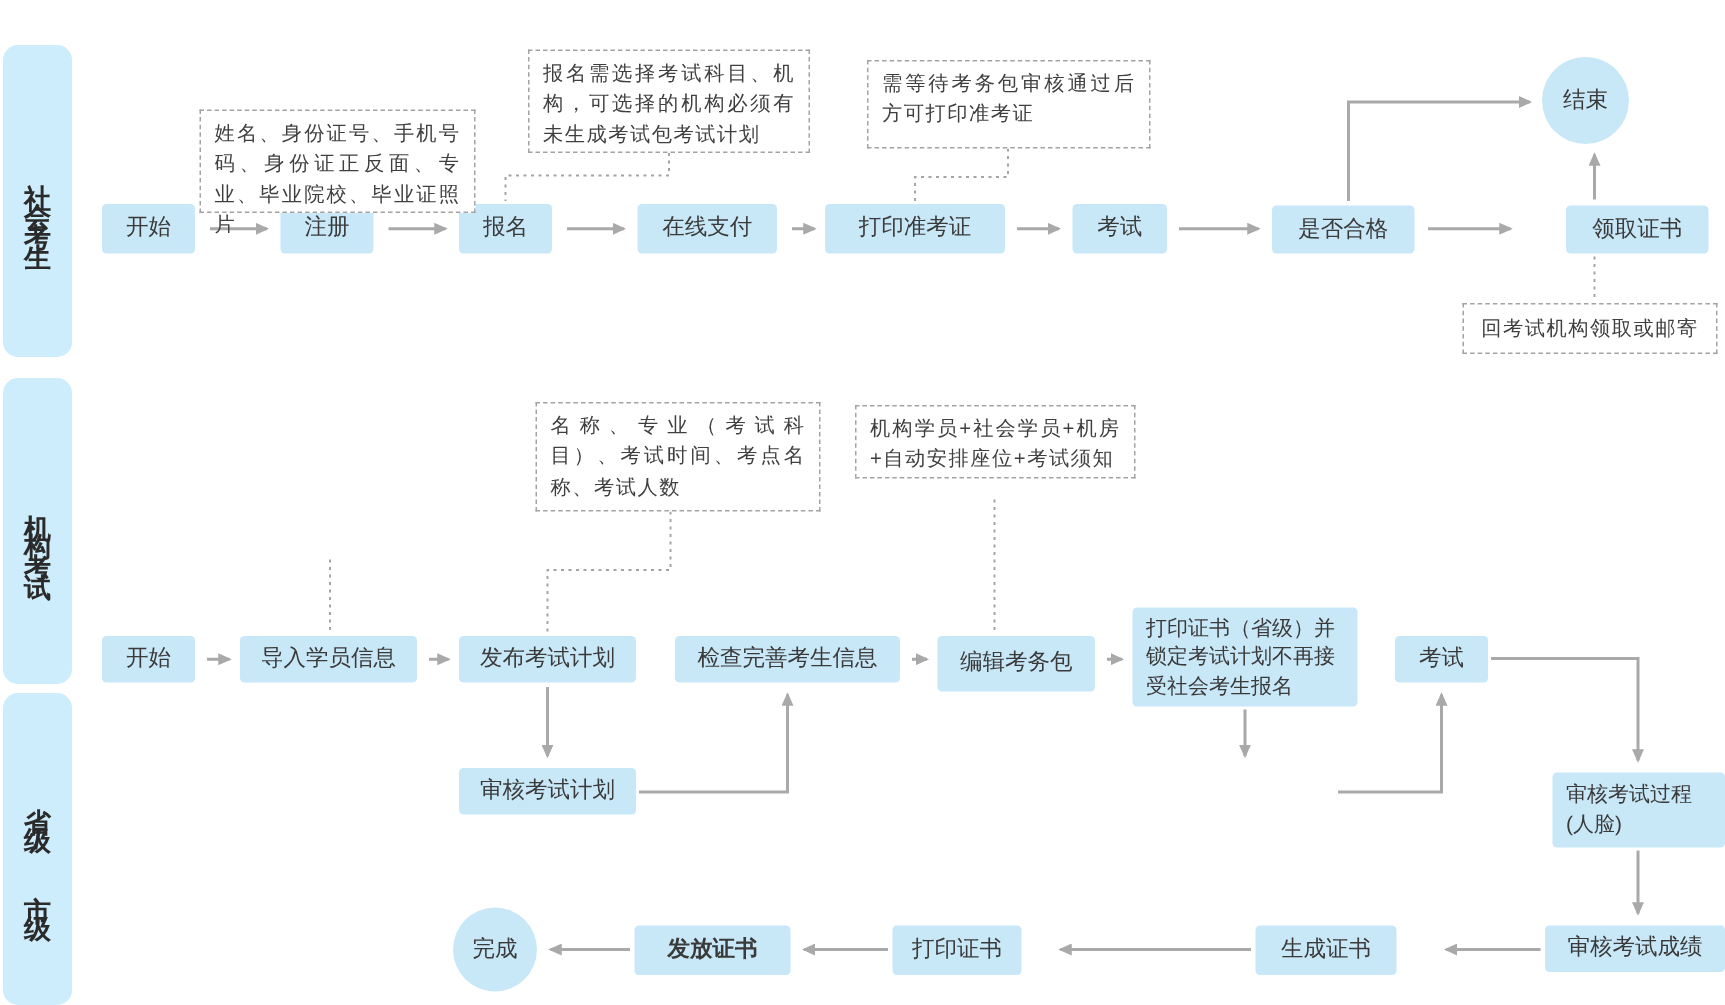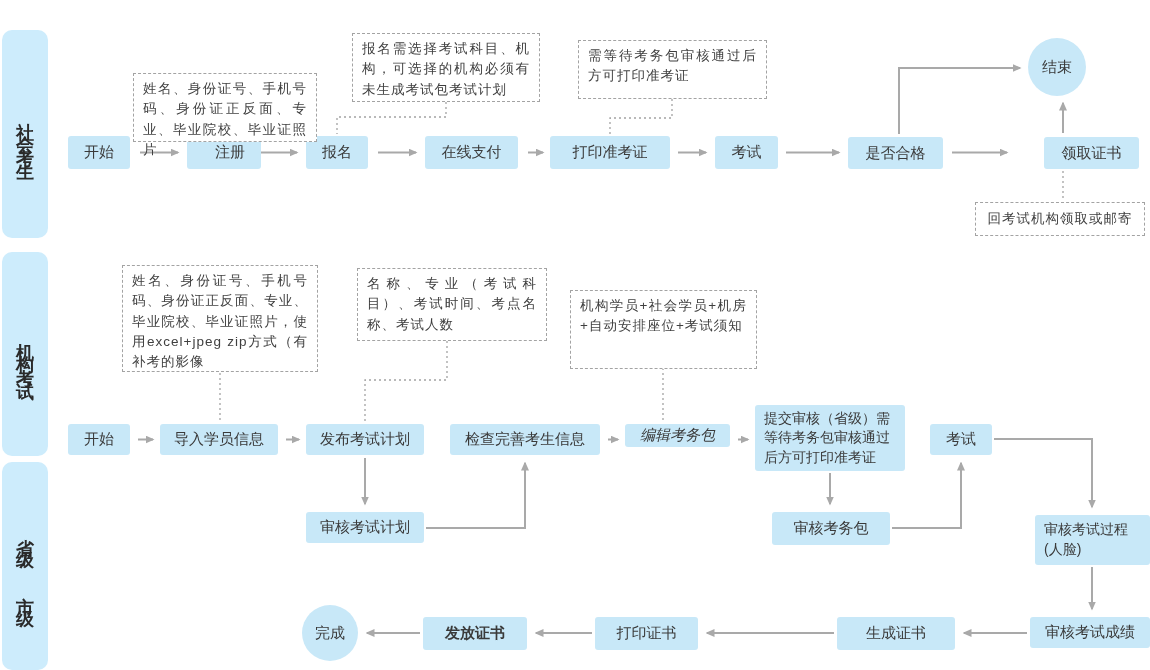--- a/index.html
+++ b/index.html
@@ -85,48 +85,46 @@
       <path d="M447 341 V380 H365 V421"></path>
       <path d="M663 333 V422"></path>
     </g>
   </svg>
 
   <div class="lane" style="top:30px;height:208px;">社会考生</div>
   <div class="lane" style="top:252px;height:204px;">机构考试</div>
   <div class="lane" style="top:462px;height:208px;">省级/市级</div>
 
   <div class="node" style="left:68px;top:136px;width:62px;height:33px;">开始</div>
-  <div class="node" style="left:187px;top:136px;width:62px;height:33px;padding-left:12px;">注册</div>
+  <div class="node" style="left:187px;top:136px;width:62px;height:33px;">注册</div>
   <div class="node" style="left:306px;top:136px;width:62px;height:33px;">报名</div>
   <div class="node" style="left:425px;top:136px;width:93px;height:33px;">在线支付</div>
   <div class="node" style="left:550px;top:136px;width:120px;height:33px;">打印准考证</div>
   <div class="node" style="left:715px;top:136px;width:63px;height:33px;">考试</div>
   <div class="node" style="left:848px;top:137px;width:95px;height:32px;">是否合格</div>
   <div class="node" style="left:1044px;top:137px;width:95px;height:32px;">领取证书</div>
   <div class="node circle" style="left:1028px;top:38px;width:58px;height:58px;">结束</div>
 
   <div class="note" style="left:133px;top:33px;width:184px;height:69px;margin-top:40px;">姓名、身份证号、手机号码、身份证正反面、专业、毕业院校、毕业证照片</div>
   <div class="note" style="left:352px;top:33px;width:188px;height:69px;">报名需选择考试科目、机构，可选择的机构必须有未生成考试包考试计划</div>
   <div class="note" style="left:578px;top:40px;width:189px;height:59px;">需等待考务包审核通过后方可打印准考证</div>
   <div class="note center" style="left:975px;top:202px;width:170px;height:34px;">回考试机构领取或邮寄</div>
 
   <div class="node" style="left:68px;top:424px;width:62px;height:31px;">开始</div>
   <div class="node" style="left:160px;top:424px;width:118px;height:31px;">导入学员信息</div>
   <div class="node" style="left:306px;top:424px;width:118px;height:31px;">发布考试计划</div>
   <div class="node" style="left:450px;top:424px;width:150px;height:31px;">检查完善考生信息</div>
-  <div class="node" style="left:625px;top:424px;width:105px;height:23px;font-style:italic;">编辑考务包</div>
-  <div class="node multi" style="left:755px;top:405px;width:150px;height:66px;">提交审核（省级）需等待考务包审核通过后方可打印准考证</div>
+  <div class="node" style="left:625px;top:424px;width:105px;height:37px;">编辑考务包</div>
+  <div class="node multi" style="left:755px;top:405px;width:150px;height:66px;">打印证书（省级）并锁定考试计划不再接受社会考生报名</div>
   <div class="node" style="left:930px;top:424px;width:62px;height:31px;">考试</div>
 
-  <div class="note" style="left:122px;top:265px;width:196px;height:107px;">姓名、身份证号、手机号码、身份证正反面、专业、毕业院校、毕业证照片，使用excel+jpeg zip方式（有补考的影像</div>
   <div class="note" style="left:357px;top:268px;width:190px;height:73px;">名称、专业（考试科目）、考试时间、考点名称、考试人数</div>
-  <div class="note" style="left:570px;top:270px;width:187px;height:79px;margin-top:20px;">机构学员+社会学员+机房+自动安排座位+考试须知</div>
+  <div class="note" style="left:570px;top:270px;width:187px;height:49px;">机构学员+社会学员+机房+自动安排座位+考试须知</div>
 
   <div class="node" style="left:306px;top:512px;width:118px;height:31px;">审核考试计划</div>
-  <div class="node" style="left:772px;top:512px;width:118px;height:33px;">审核考务包</div>
   <div class="node" style="left:1030px;top:617px;width:120px;height:31px;">审核考试成绩</div>
   <div class="node multi" style="left:1035px;top:515px;width:115px;height:50px;">审核考试过程(人脸)</div>
-  <div class="node" style="left:837px;top:617px;width:118px;height:33px;">生成证书</div>
-  <div class="node" style="left:595px;top:617px;width:103px;height:33px;">打印证书</div>
+  <div class="node" style="left:837px;top:617px;width:94px;height:33px;">生成证书</div>
+  <div class="node" style="left:595px;top:617px;width:86px;height:33px;">打印证书</div>
   <div class="node bold" style="left:423px;top:617px;width:104px;height:33px;">发放证书</div>
   <div class="node circle" style="left:302px;top:605px;width:56px;height:56px;">完成</div>
 
 </div>
 
 </body></html>

